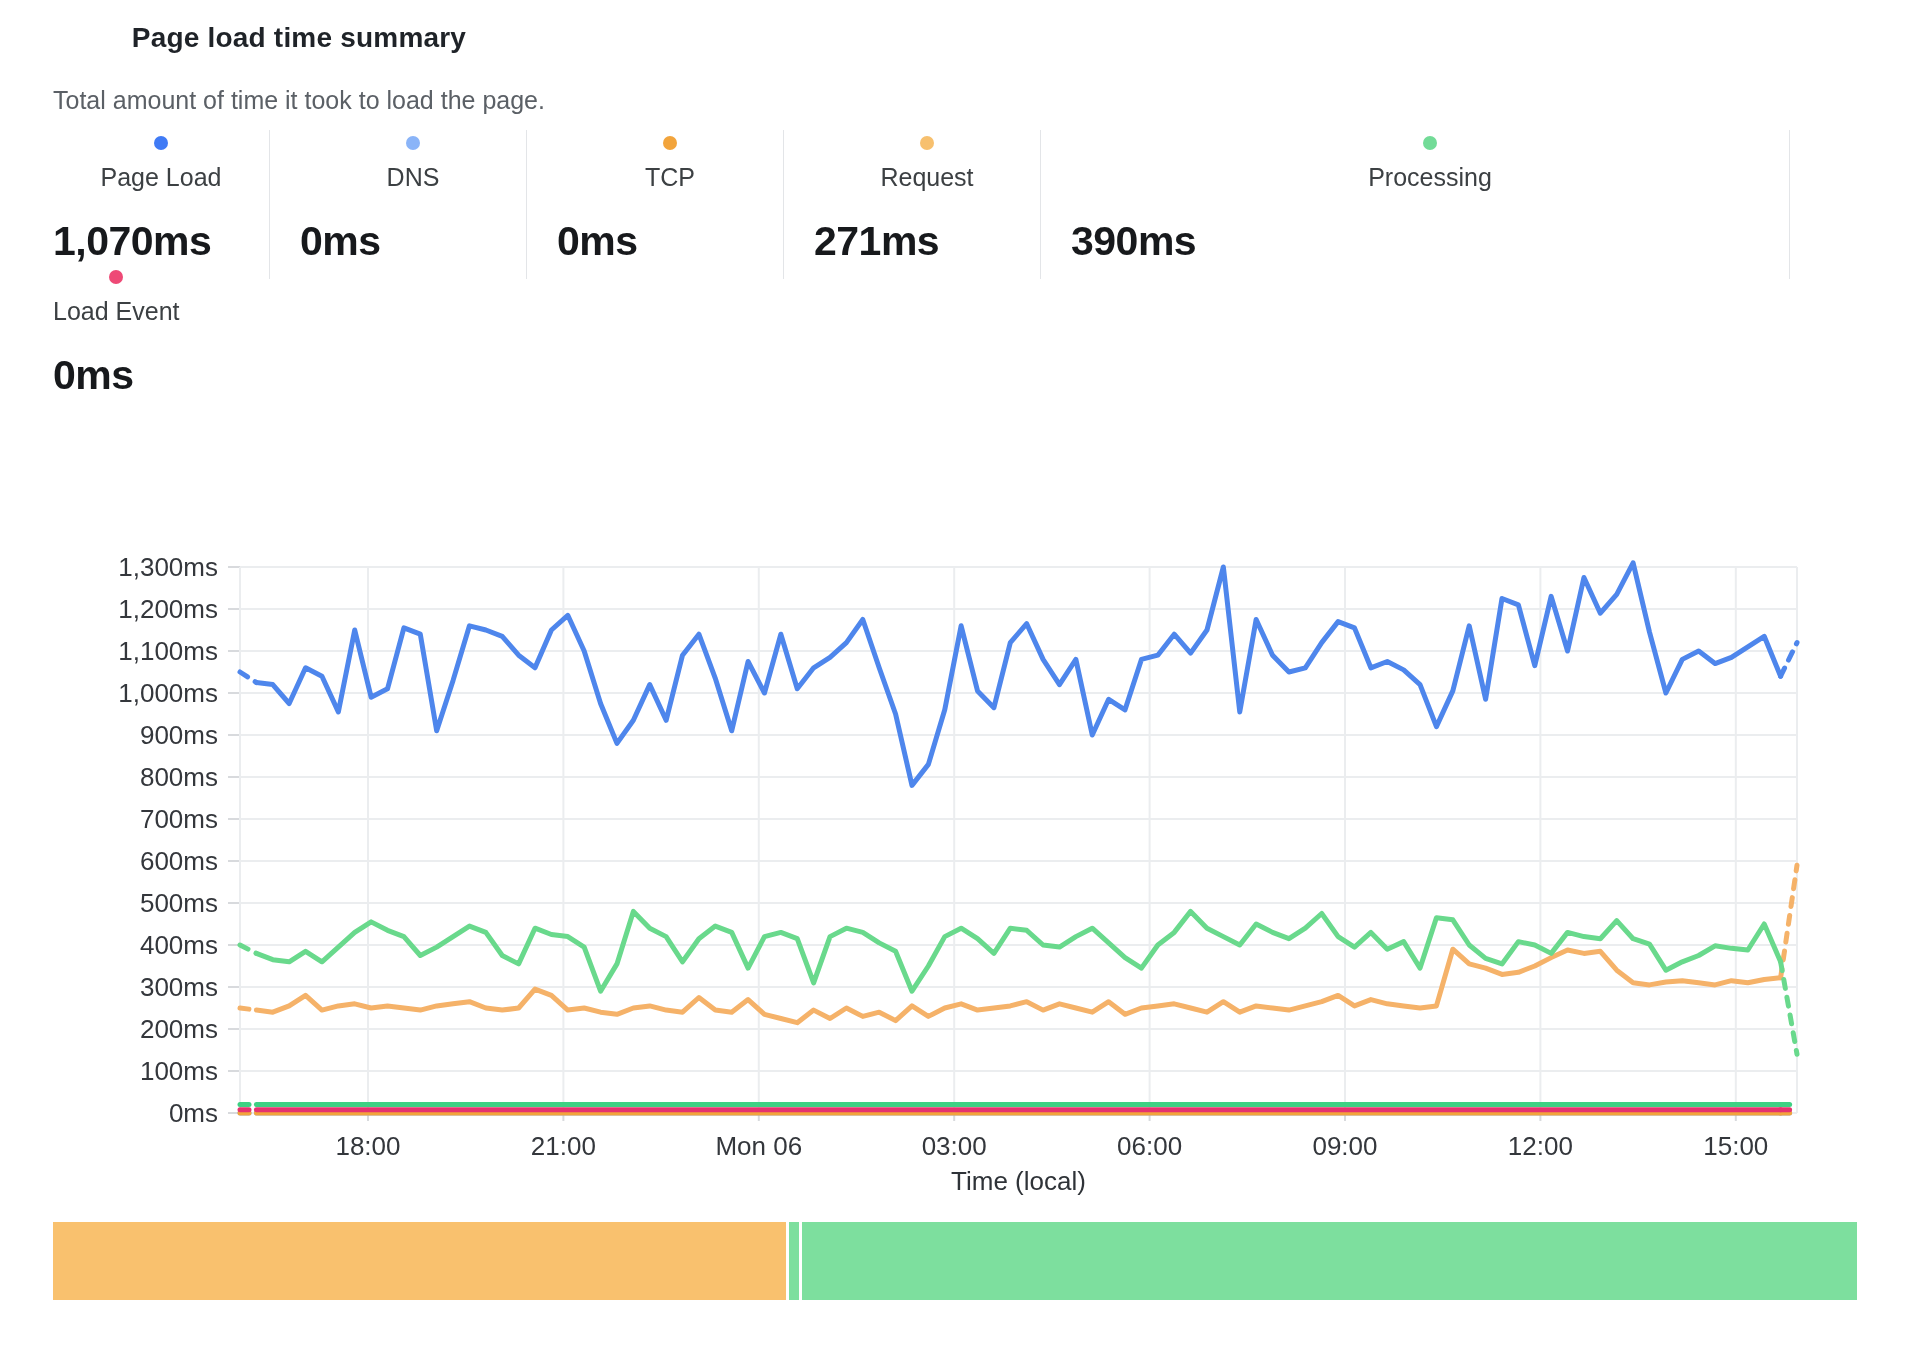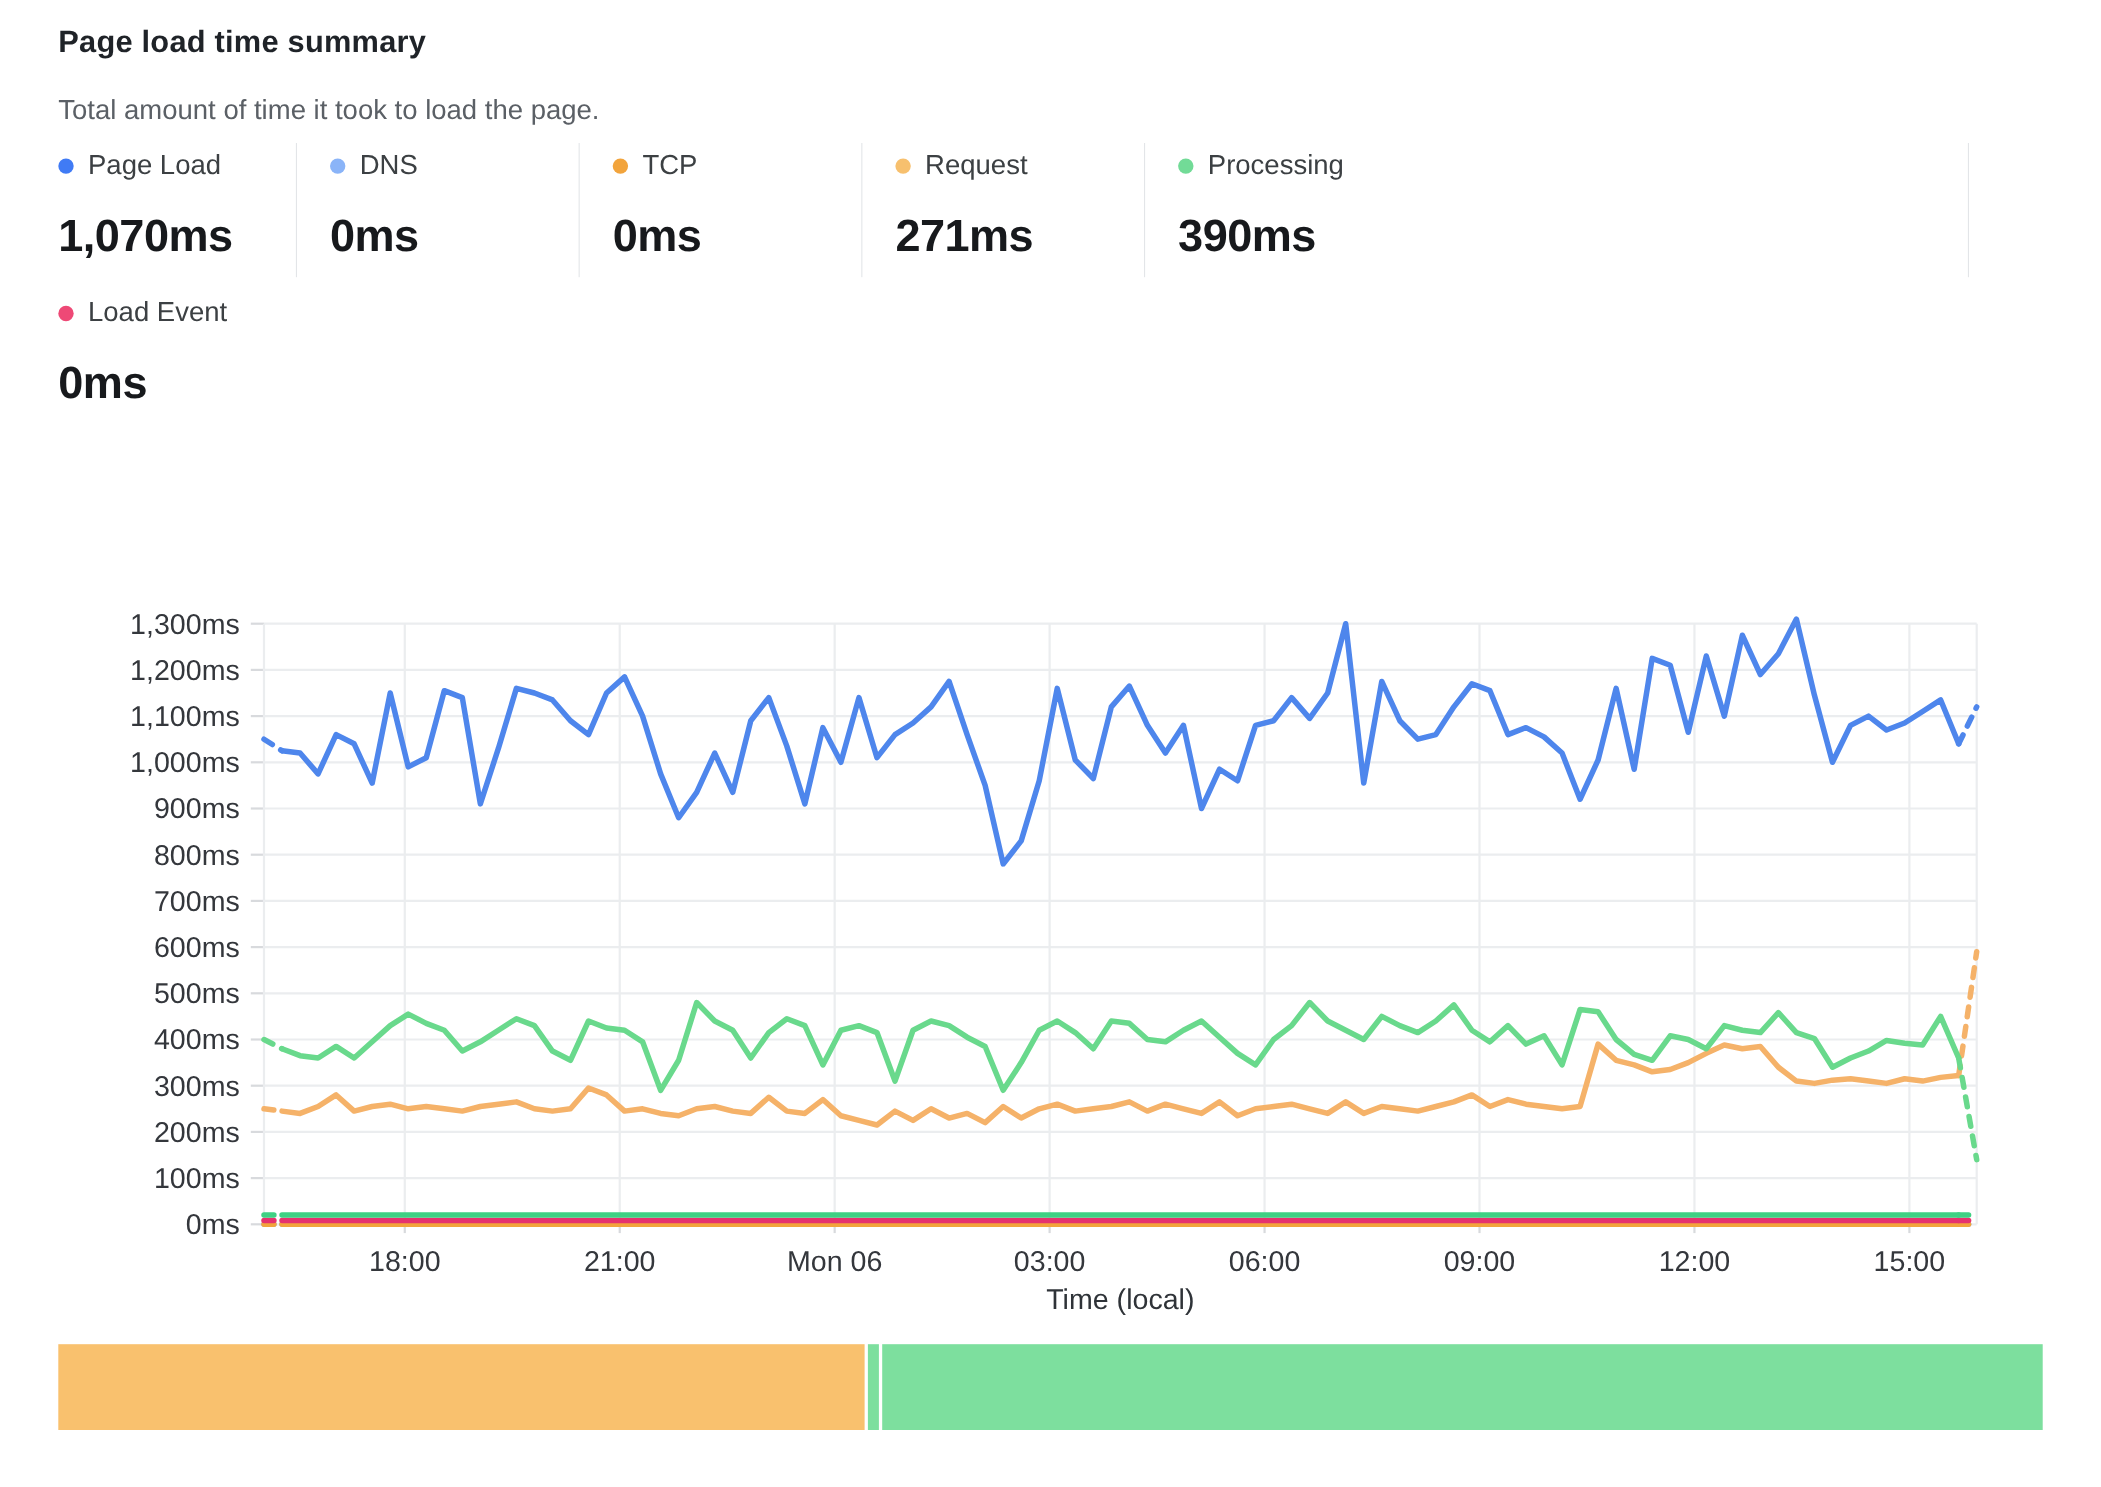--- a/index.html
+++ b/index.html
@@ -1,25 +1,25 @@
 <!DOCTYPE html>
 <html><head>
 <meta charset="utf-8">
 <style>
   html,body{margin:0;padding:0;background:#fff;}
   body{width:1910px;height:1352px;position:relative;overflow:hidden;
        font-family:"Liberation Sans", sans-serif;color:#202124;}
   .header{position:absolute;left:53px;top:22px;}
-  .title{font-size:28px;font-weight:700;color:#1f2328;letter-spacing:.2px;}
+  .title{font-size:28px;font-weight:700;color:#1f2328;letter-spacing:.2px;text-align:center;}
   .subtitle{margin-top:32px;font-size:25px;font-weight:400;color:#5b6066;}
   .metrics-row{position:absolute;left:53px;top:130px;width:1737px;display:flex;}
   .metric{box-sizing:border-box;width:257px;padding:6px 0 14px 30px;border-right:1px solid #e3e5e8;}
   .metric:first-child{width:217px;padding-left:0;}
   .metric:last-child{flex:1;}
-  .m-label{display:flex;align-items:center;gap:13px;font-size:25px;color:#3c4043;}
+  .m-label{display:flex;align-items:center;gap:13px;font-size:25px;color:#3c4043;flex-direction:column;}
   .dot{width:14px;height:14px;border-radius:50%;flex:0 0 auto;}
   .m-value{margin-top:26px;font-size:41px;font-weight:700;color:#17191c;letter-spacing:-.5px;}
   .load-event{position:absolute;left:53px;top:270px;}
   .chart-svg{position:absolute;left:0;top:0;}
   .status-bar{position:absolute;left:53px;top:1222px;width:1804px;height:78px;display:flex;gap:3px;}
   .seg{height:100%;}
 </style>
 </head>
 <body>
 

